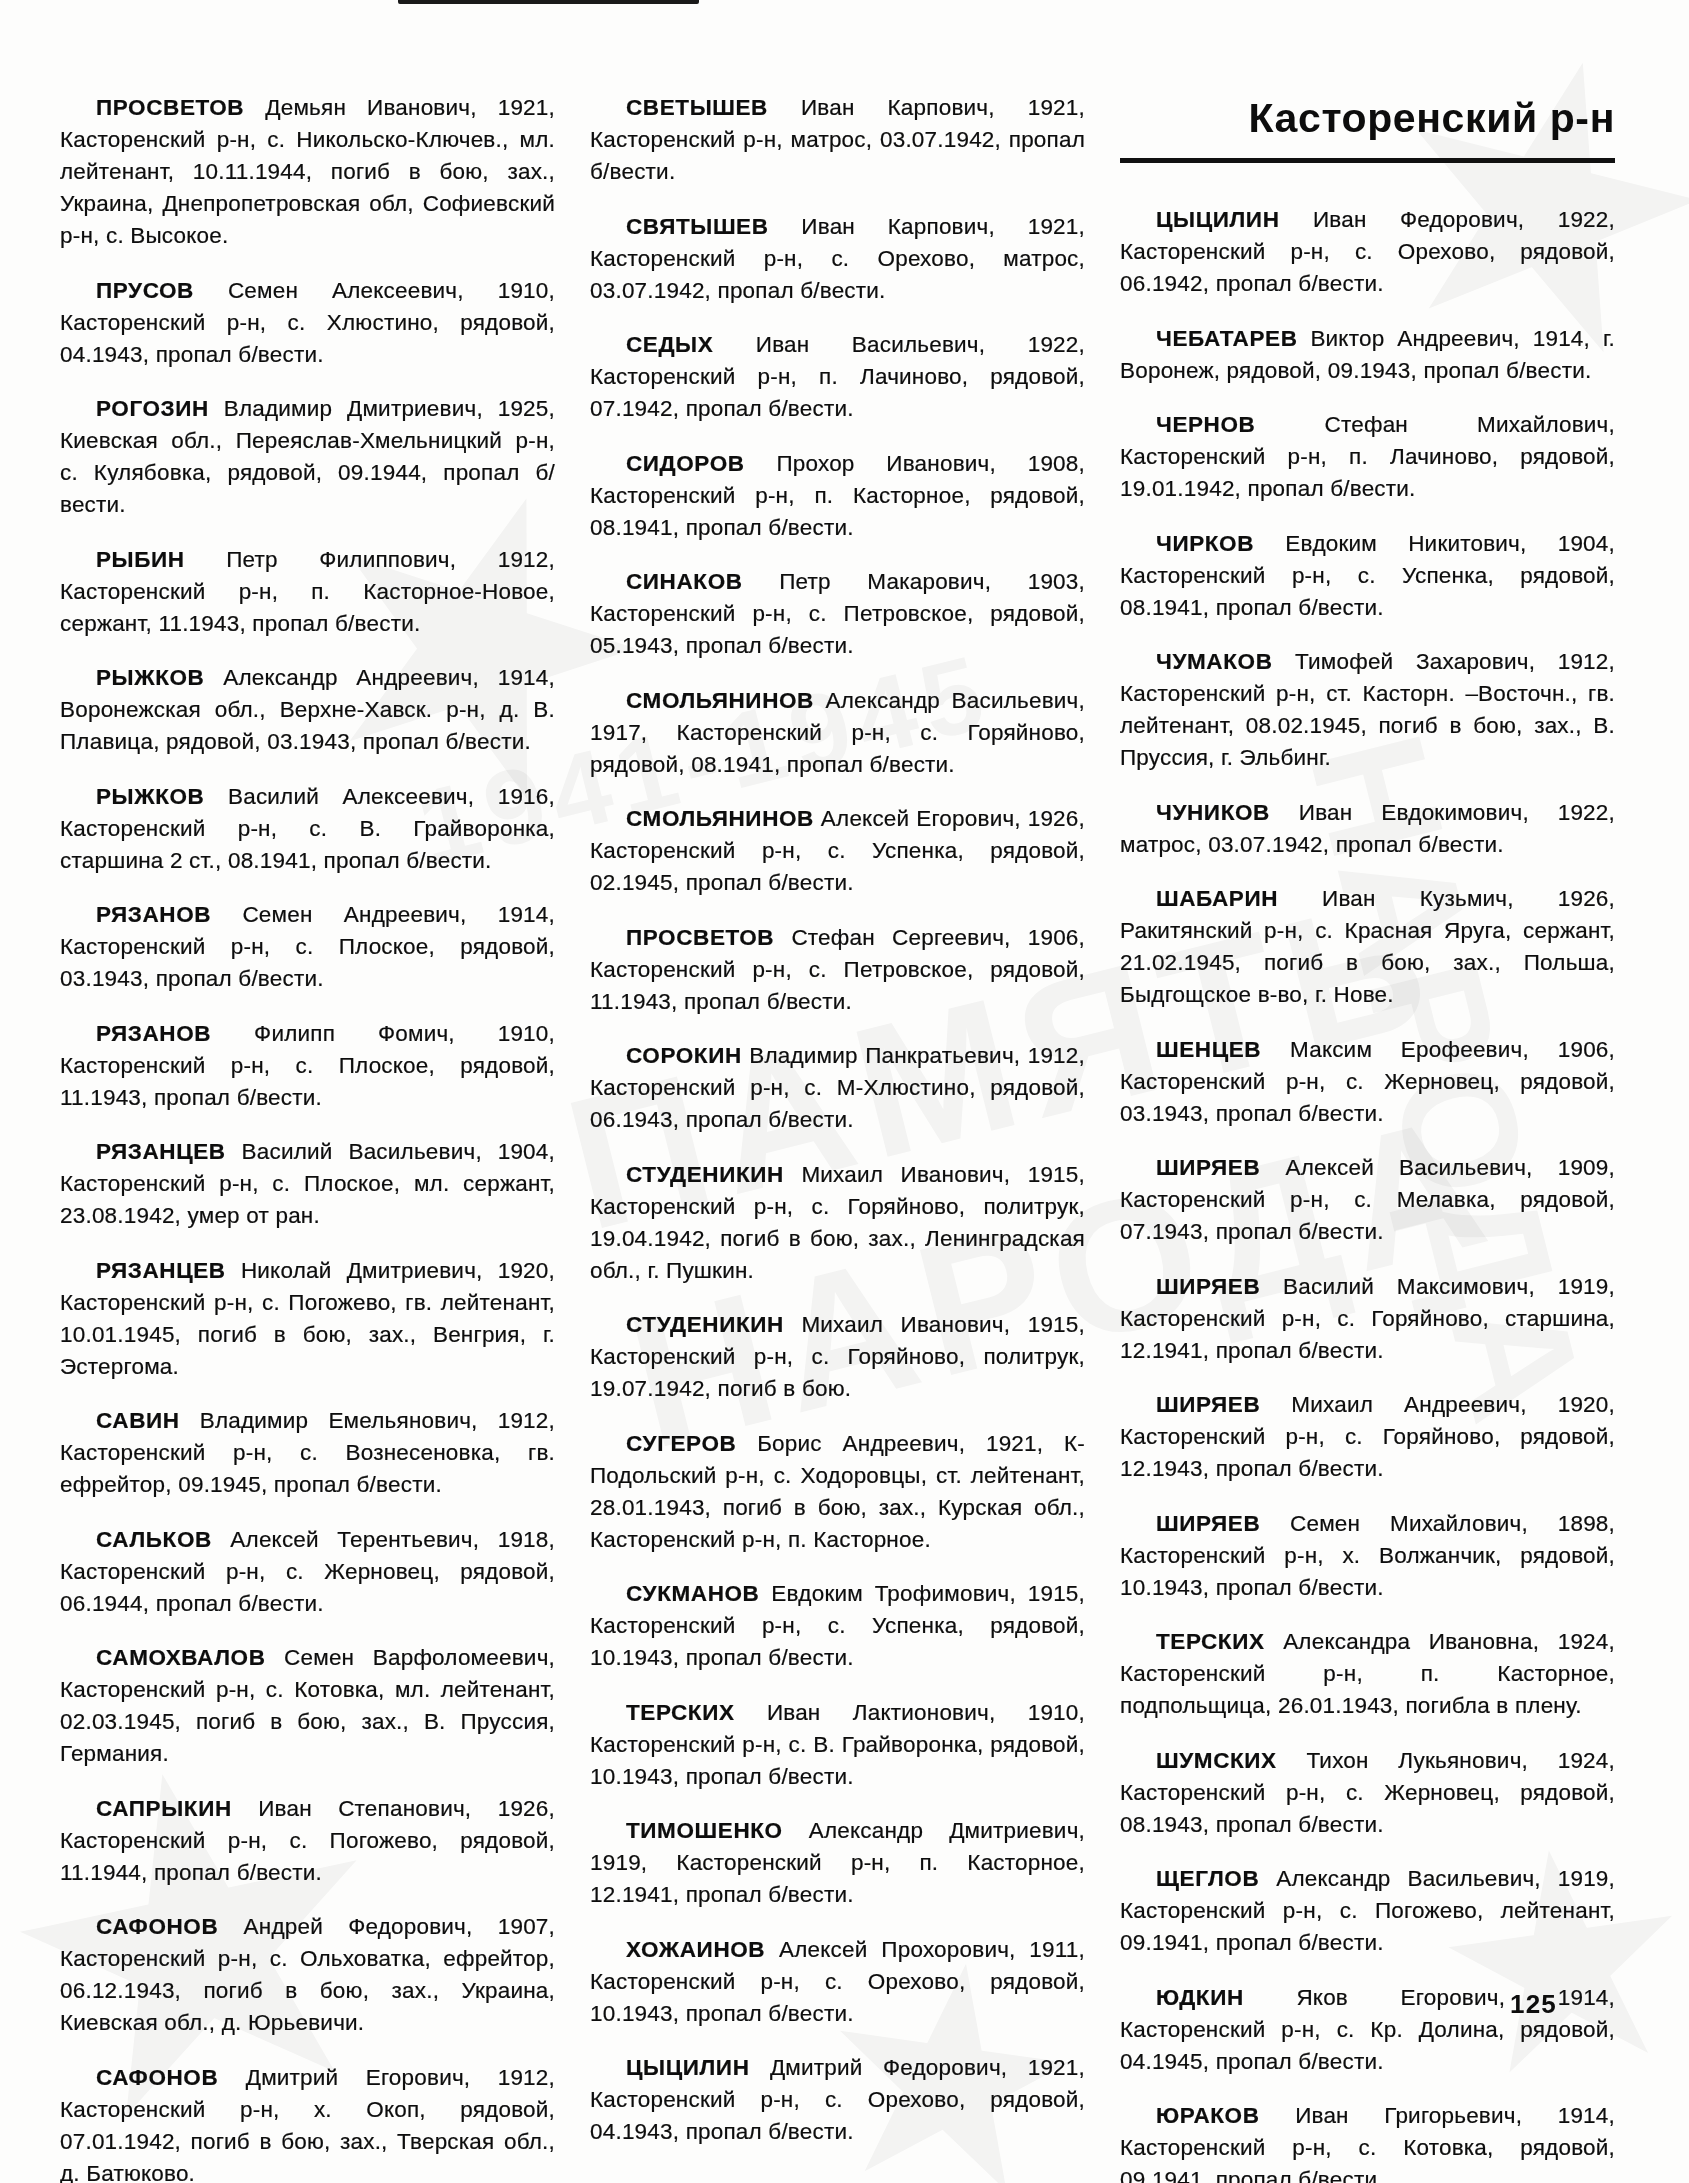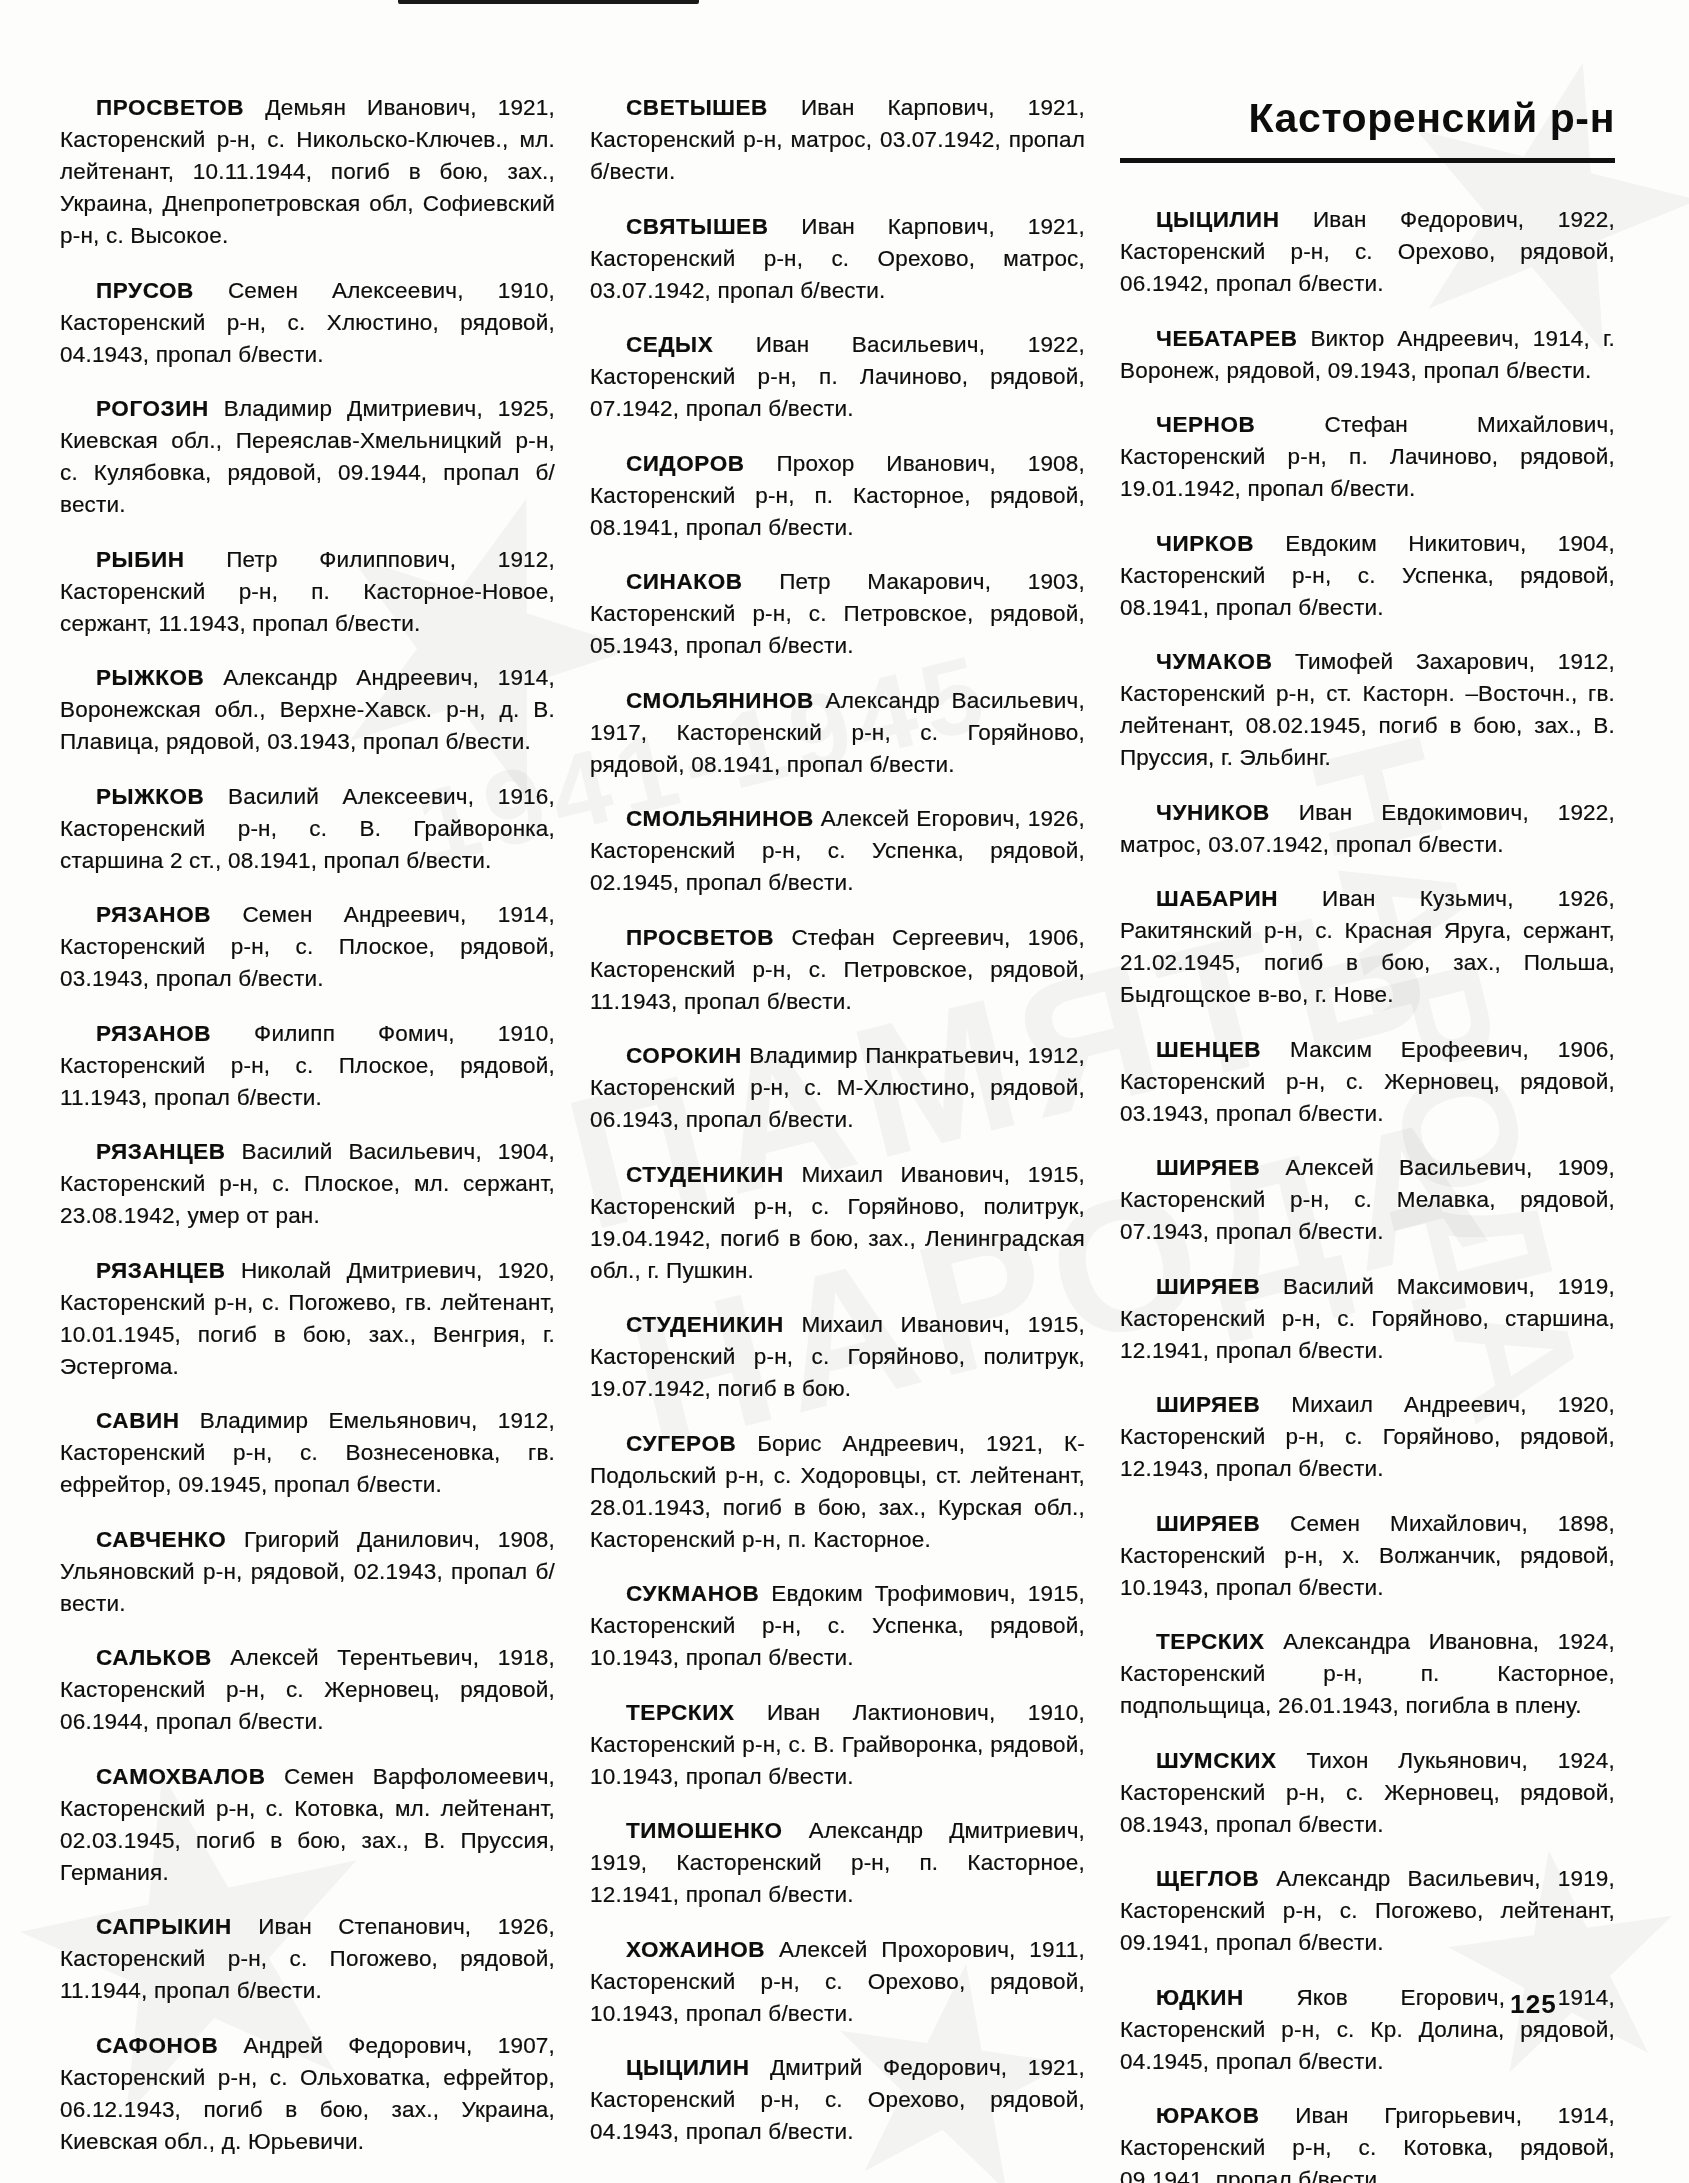--- a/index.html
+++ b/index.html
@@ -97,21 +97,20 @@
         <p class="entry"><span class="surname">ПРУСОВ</span> <span>Семен Алексеевич, 1910, Касторенский р-н, с. Хлюстино, рядовой, 04.1943, пропал б/вести.</span></p>
         <p class="entry"><span class="surname">РОГОЗИН</span> <span>Владимир Дмитриевич, 1925, Киевская обл., Переяслав-Хмельницкий р-н, с. Кулябовка, рядовой, 09.1944, пропал б/вести.</span></p>
         <p class="entry"><span class="surname">РЫБИН</span> <span>Петр Филиппович, 1912, Касторенский р-н, п. Касторное-Новое, сержант, 11.1943, пропал б/вести.</span></p>
         <p class="entry"><span class="surname">РЫЖКОВ</span> <span>Александр Андреевич, 1914, Воронежская обл., Верхне-Хавск. р-н, д. В. Плавица, рядовой, 03.1943, пропал б/вести.</span></p>
         <p class="entry"><span class="surname">РЫЖКОВ</span> <span>Василий Алексеевич, 1916, Касторенский р-н, с. В. Грайворонка, старшина 2 ст., 08.1941, пропал б/вести.</span></p>
         <p class="entry"><span class="surname">РЯЗАНОВ</span> <span>Семен Андреевич, 1914, Касторенский р-н, с. Плоское, рядовой, 03.1943, пропал б/вести.</span></p>
         <p class="entry"><span class="surname">РЯЗАНОВ</span> <span>Филипп Фомич, 1910, Касторенский р-н, с. Плоское, рядовой, 11.1943, пропал б/вести.</span></p>
         <p class="entry"><span class="surname">РЯЗАНЦЕВ</span> <span>Василий Васильевич, 1904, Касторенский р-н, с. Плоское, мл. сержант, 23.08.1942, умер от ран.</span></p>
         <p class="entry"><span class="surname">РЯЗАНЦЕВ</span> <span>Николай Дмитриевич, 1920, Касторенский р-н, с. Погожево, гв. лейтенант, 10.01.1945, погиб в бою, зах., Венгрия, г. Эстергома.</span></p>
         <p class="entry"><span class="surname">САВИН</span> <span>Владимир Емельянович, 1912, Касторенский р-н, с. Вознесеновка, гв. ефрейтор, 09.1945, пропал б/вести.</span></p>
-        <p class="entry"><span class="surname">САВЧЕНКО</span> <span>Григорий Данилович, 1908, Ульяновский р-н, рядовой, 02.1943, пропал б/вести.</span></p>
         <p class="entry"><span class="surname">САЛЬКОВ</span> <span>Алексей Терентьевич, 1918, Касторенский р-н, с. Жерновец, рядовой, 06.1944, пропал б/вести.</span></p>
         <p class="entry"><span class="surname">САМОХВАЛОВ</span> <span>Семен Варфоломеевич, Касторенский р-н, с. Котовка, мл. лейтенант, 02.03.1945, погиб в бою, зах., В. Пруссия, Германия.</span></p>
         <p class="entry"><span class="surname">САПРЫКИН</span> <span>Иван Степанович, 1926, Касторенский р-н, с. Погожево, рядовой, 11.1944, пропал б/вести.</span></p>
         <p class="entry"><span class="surname">САФОНОВ</span> <span>Андрей Федорович, 1907, Касторенский р-н, с. Ольховатка, ефрейтор, 06.12.1943, погиб в бою, зах., Украина, Киевская обл., д. Юрьевичи.</span></p>
         <p class="entry"><span class="surname">САФОНОВ</span> <span>Дмитрий Егорович, 1912, Касторенский р-н, х. Окоп, рядовой, 07.01.1942, погиб в бою, зах., Тверская обл., д. Батюково.</span></p>
       </div>
     <div class="col">
         <p class="entry"><span class="surname">СВЕТЫШЕВ</span> <span>Иван Карпович, 1921, Касторенский р-н, матрос, 03.07.1942, пропал б/вести.</span></p>
         <p class="entry"><span class="surname">СВЯТЫШЕВ</span> <span>Иван Карпович, 1921, Касторенский р-н, с. Орехово, матрос, 03.07.1942, пропал б/вести.</span></p>
         <p class="entry"><span class="surname">СЕДЫХ</span> <span>Иван Васильевич, 1922, Касторенский р-н, п. Лачиново, рядовой, 07.1942, пропал б/вести.</span></p>

